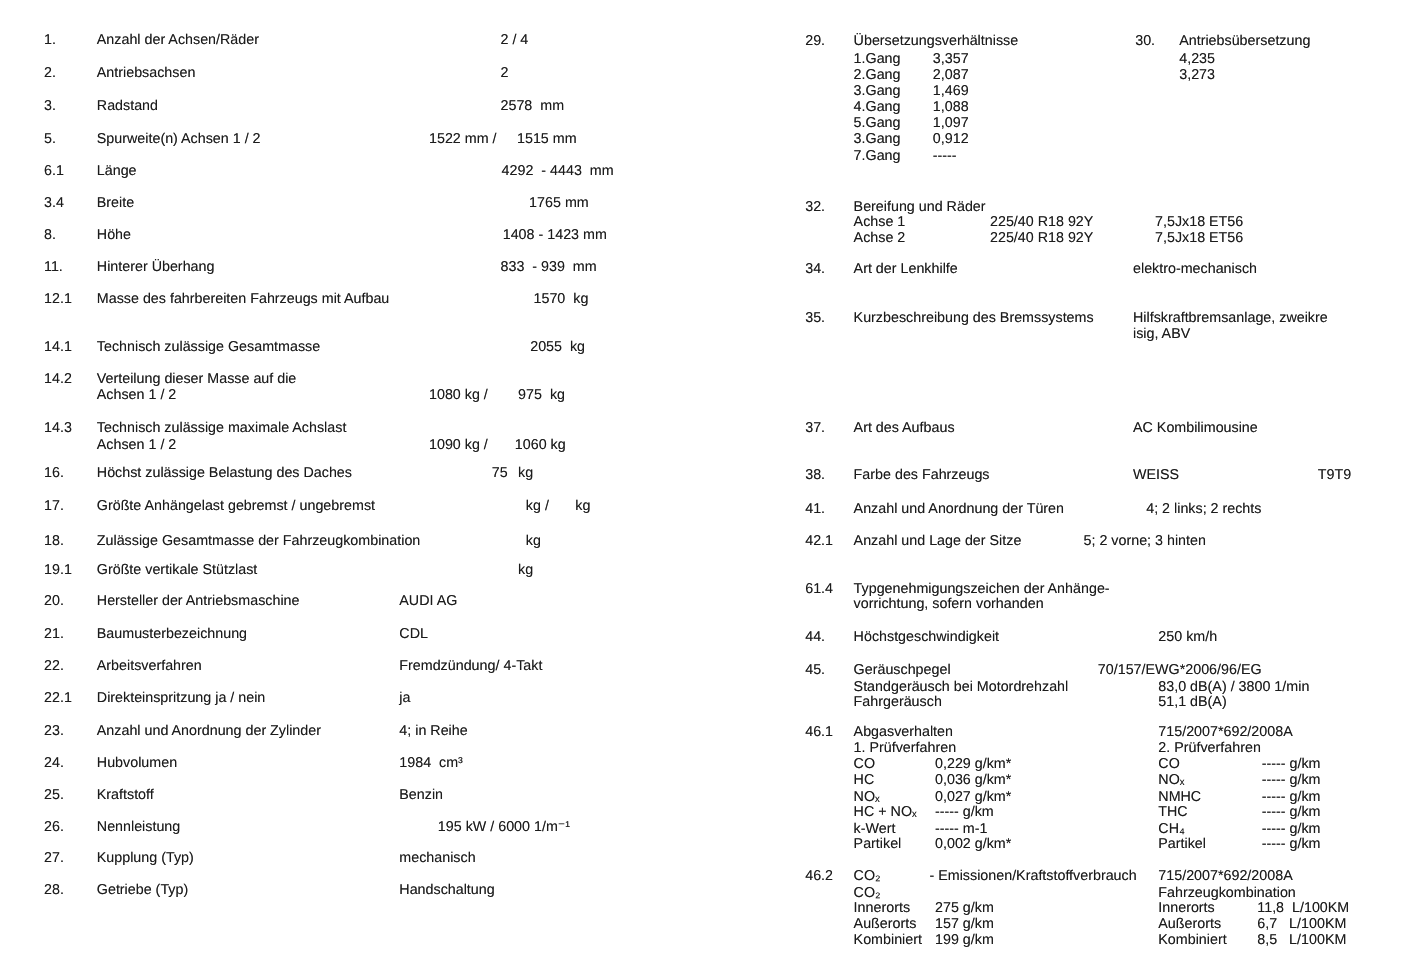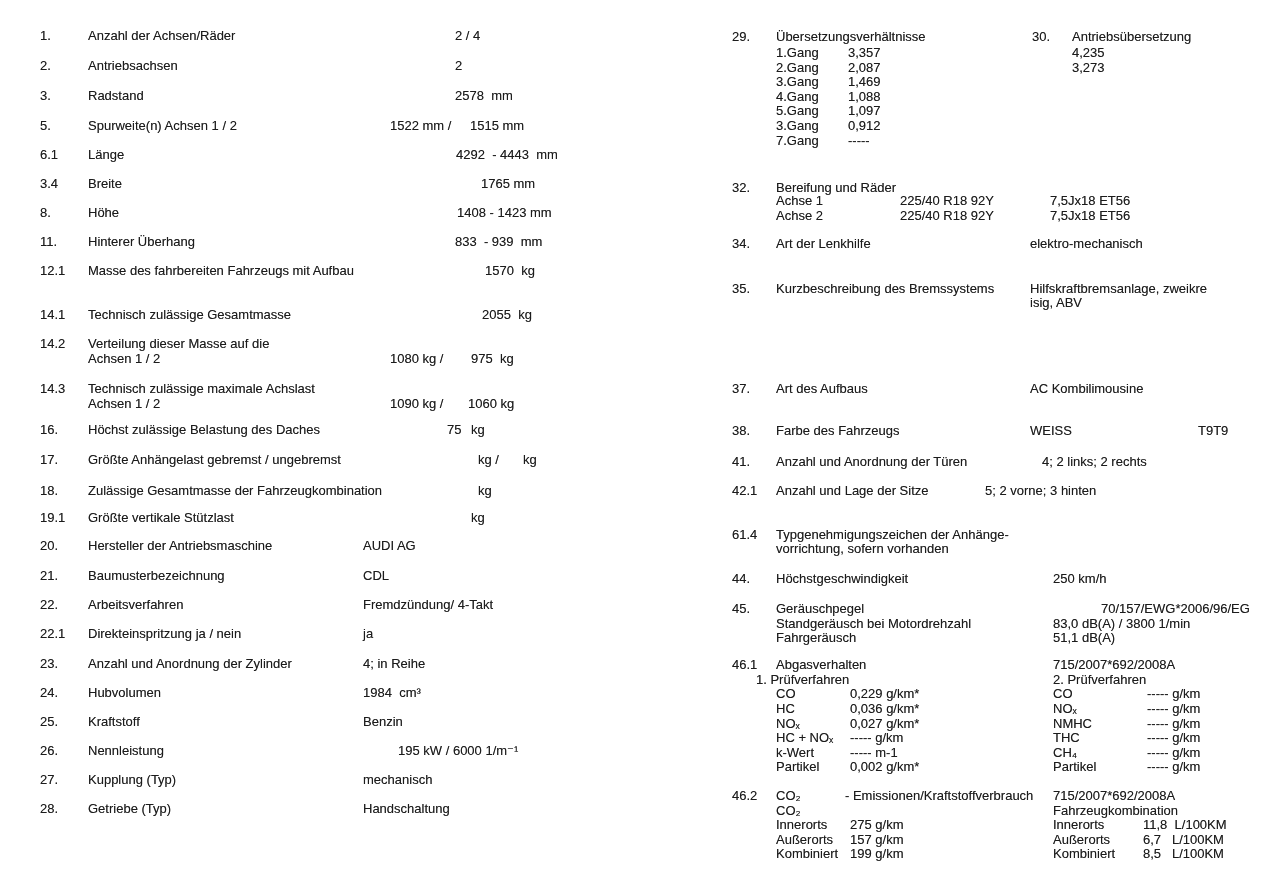--- a/index.html
+++ b/index.html
@@ -199,30 +199,30 @@
     <span class="t" style="left:732px;top:528px">61.4</span>
     <span class="t" style="left:776px;top:528px">Typgenehmigungszeichen der Anhänge-</span>
     <span class="t" style="left:776px;top:542px">vorrichtung, sofern vorhanden</span>
 
     <span class="t" style="left:732px;top:572px">44.</span>
     <span class="t" style="left:776px;top:572px">Höchstgeschwindigkeit</span>
     <span class="t" style="left:1053px;top:572px">250 km/h</span>
 
     <span class="t" style="left:732px;top:602px">45.</span>
     <span class="t" style="left:776px;top:602px">Geräuschpegel</span>
-    <span class="t" style="left:1101px;top:602px">70/157/EWG*2006/96/EG</span>
+    <span class="t" style="left:998px;top:602px">70/157/EWG*2006/96/EG</span>
     <span class="t" style="left:776px;top:617px">Standgeräusch bei Motordrehzahl</span>
     <span class="t" style="left:1053px;top:617px">83,0 dB(A) / 3800 1/min</span>
     <span class="t" style="left:776px;top:631px">Fahrgeräusch</span>
     <span class="t" style="left:1053px;top:631px">51,1 dB(A)</span>
 
     <span class="t" style="left:732px;top:658px">46.1</span>
     <span class="t" style="left:776px;top:658px">Abgasverhalten</span>
     <span class="t" style="left:1053px;top:658px">715/2007*692/2008A</span>
-    <span class="t" style="left:756px;top:673px">1. Prüfverfahren</span>
+    <span class="t" style="left:776px;top:673px">1. Prüfverfahren</span>
     <span class="t" style="left:1053px;top:673px">2. Prüfverfahren</span>
 
     <span class="t" style="left:776px;top:687px">CO</span>
     <span class="t" style="left:850px;top:687px">0,229 g/km*</span>
     <span class="t" style="left:776px;top:702px">HC</span>
     <span class="t" style="left:850px;top:702px">0,036 g/km*</span>
     <span class="t" style="left:776px;top:717px">NOₓ</span>
     <span class="t" style="left:850px;top:717px">0,027 g/km*</span>
     <span class="t" style="left:776px;top:731px">HC + NOₓ</span>
     <span class="t" style="left:850px;top:731px">----- g/km</span>

